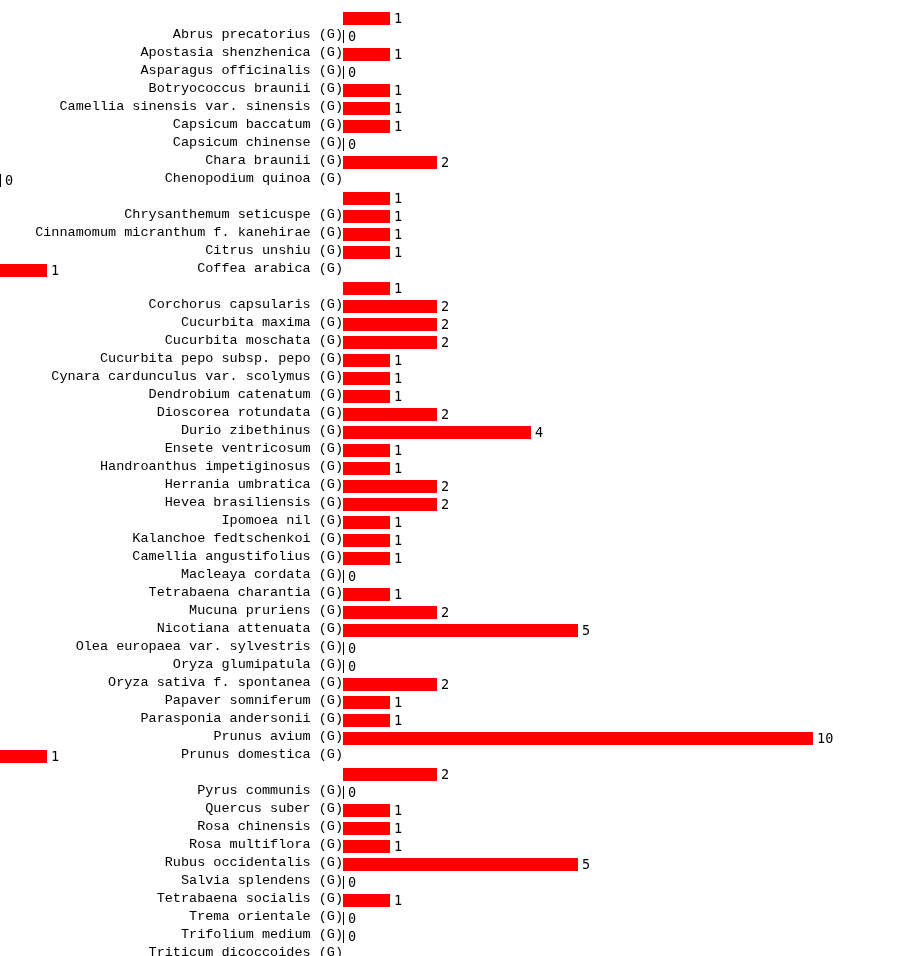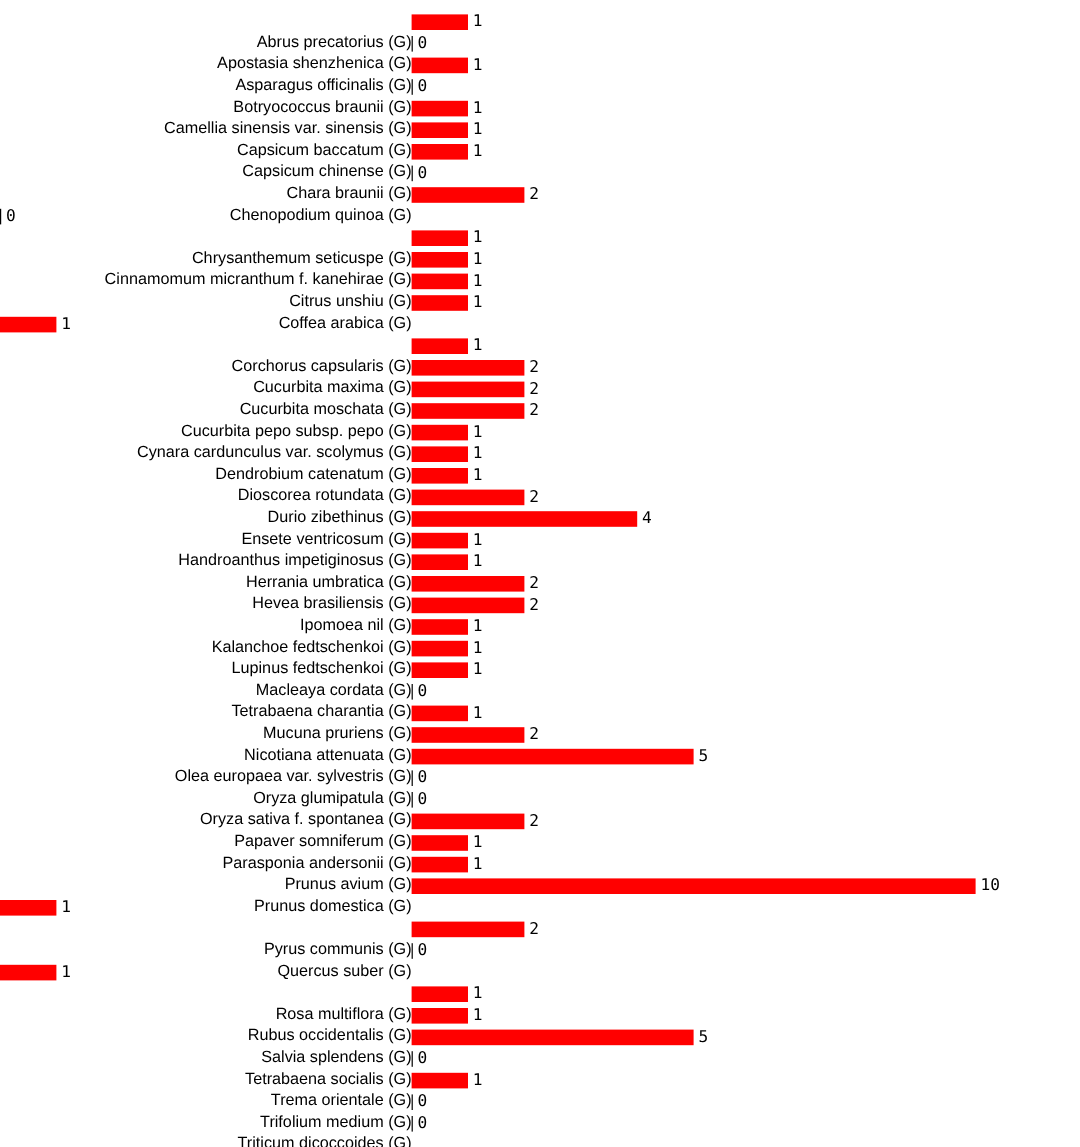--- a/index.html
+++ b/index.html
@@ -24,21 +24,21 @@
   .row {
     display: flex;
     align-items: center;
     height: 18px;
     line-height: 18px;
   }
   .label {
     width: 343px;
     text-align: right;
     font-size: 13.5px;
-    font-family: Liberation Sans, sans-serif;
+    font-family: Liberation Mono, monospace;
     white-space: nowrap;
     padding-right: 0px;
     box-sizing: border-box;
     letter-spacing: 0px;
     margin-top: 34px;
   }
   .bar-wrap {
     display: flex;
     align-items: center;
     height: 18px;
@@ -262,21 +262,21 @@
       </div>
     </div>
     <div class="row">
       <div class="label">Kalanchoe fedtschenkoi (G)</div>
       <div class="bar-wrap">
         <div class="bar" style="width: 47px;"></div>
         <div class="value">1</div>
       </div>
     </div>
     <div class="row">
-      <div class="label">Lupinus fedtschenkoi (G)</div>
+      <div class="label">Camellia angustifolius (G)</div>
       <div class="bar-wrap">
         <div class="bar" style="width: 47px;"></div>
         <div class="value">1</div>
       </div>
     </div>
     <div class="row">
       <div class="label">Macleaya cordata (G)</div>
       <div class="bar-wrap">
         <div class="bar" style="width: 47px;"></div>
         <div class="value">1</div>
@@ -366,20 +366,21 @@
       </div>
     </div>
     <div class="row">
       <div class="label">Quercus suber (G)</div>
       <div class="bar-wrap">
         <div class="bar zero"></div>
         <div class="value">0</div>
       </div>
     </div>
     <div class="row">
+      <div class="label">Rosa chinensis (G)</div>
       <div class="bar-wrap">
         <div class="bar" style="width: 47px;"></div>
         <div class="value">1</div>
       </div>
     </div>
     <div class="row">
       <div class="label">Rosa multiflora (G)</div>
       <div class="bar-wrap">
         <div class="bar" style="width: 47px;"></div>
         <div class="value">1</div>

